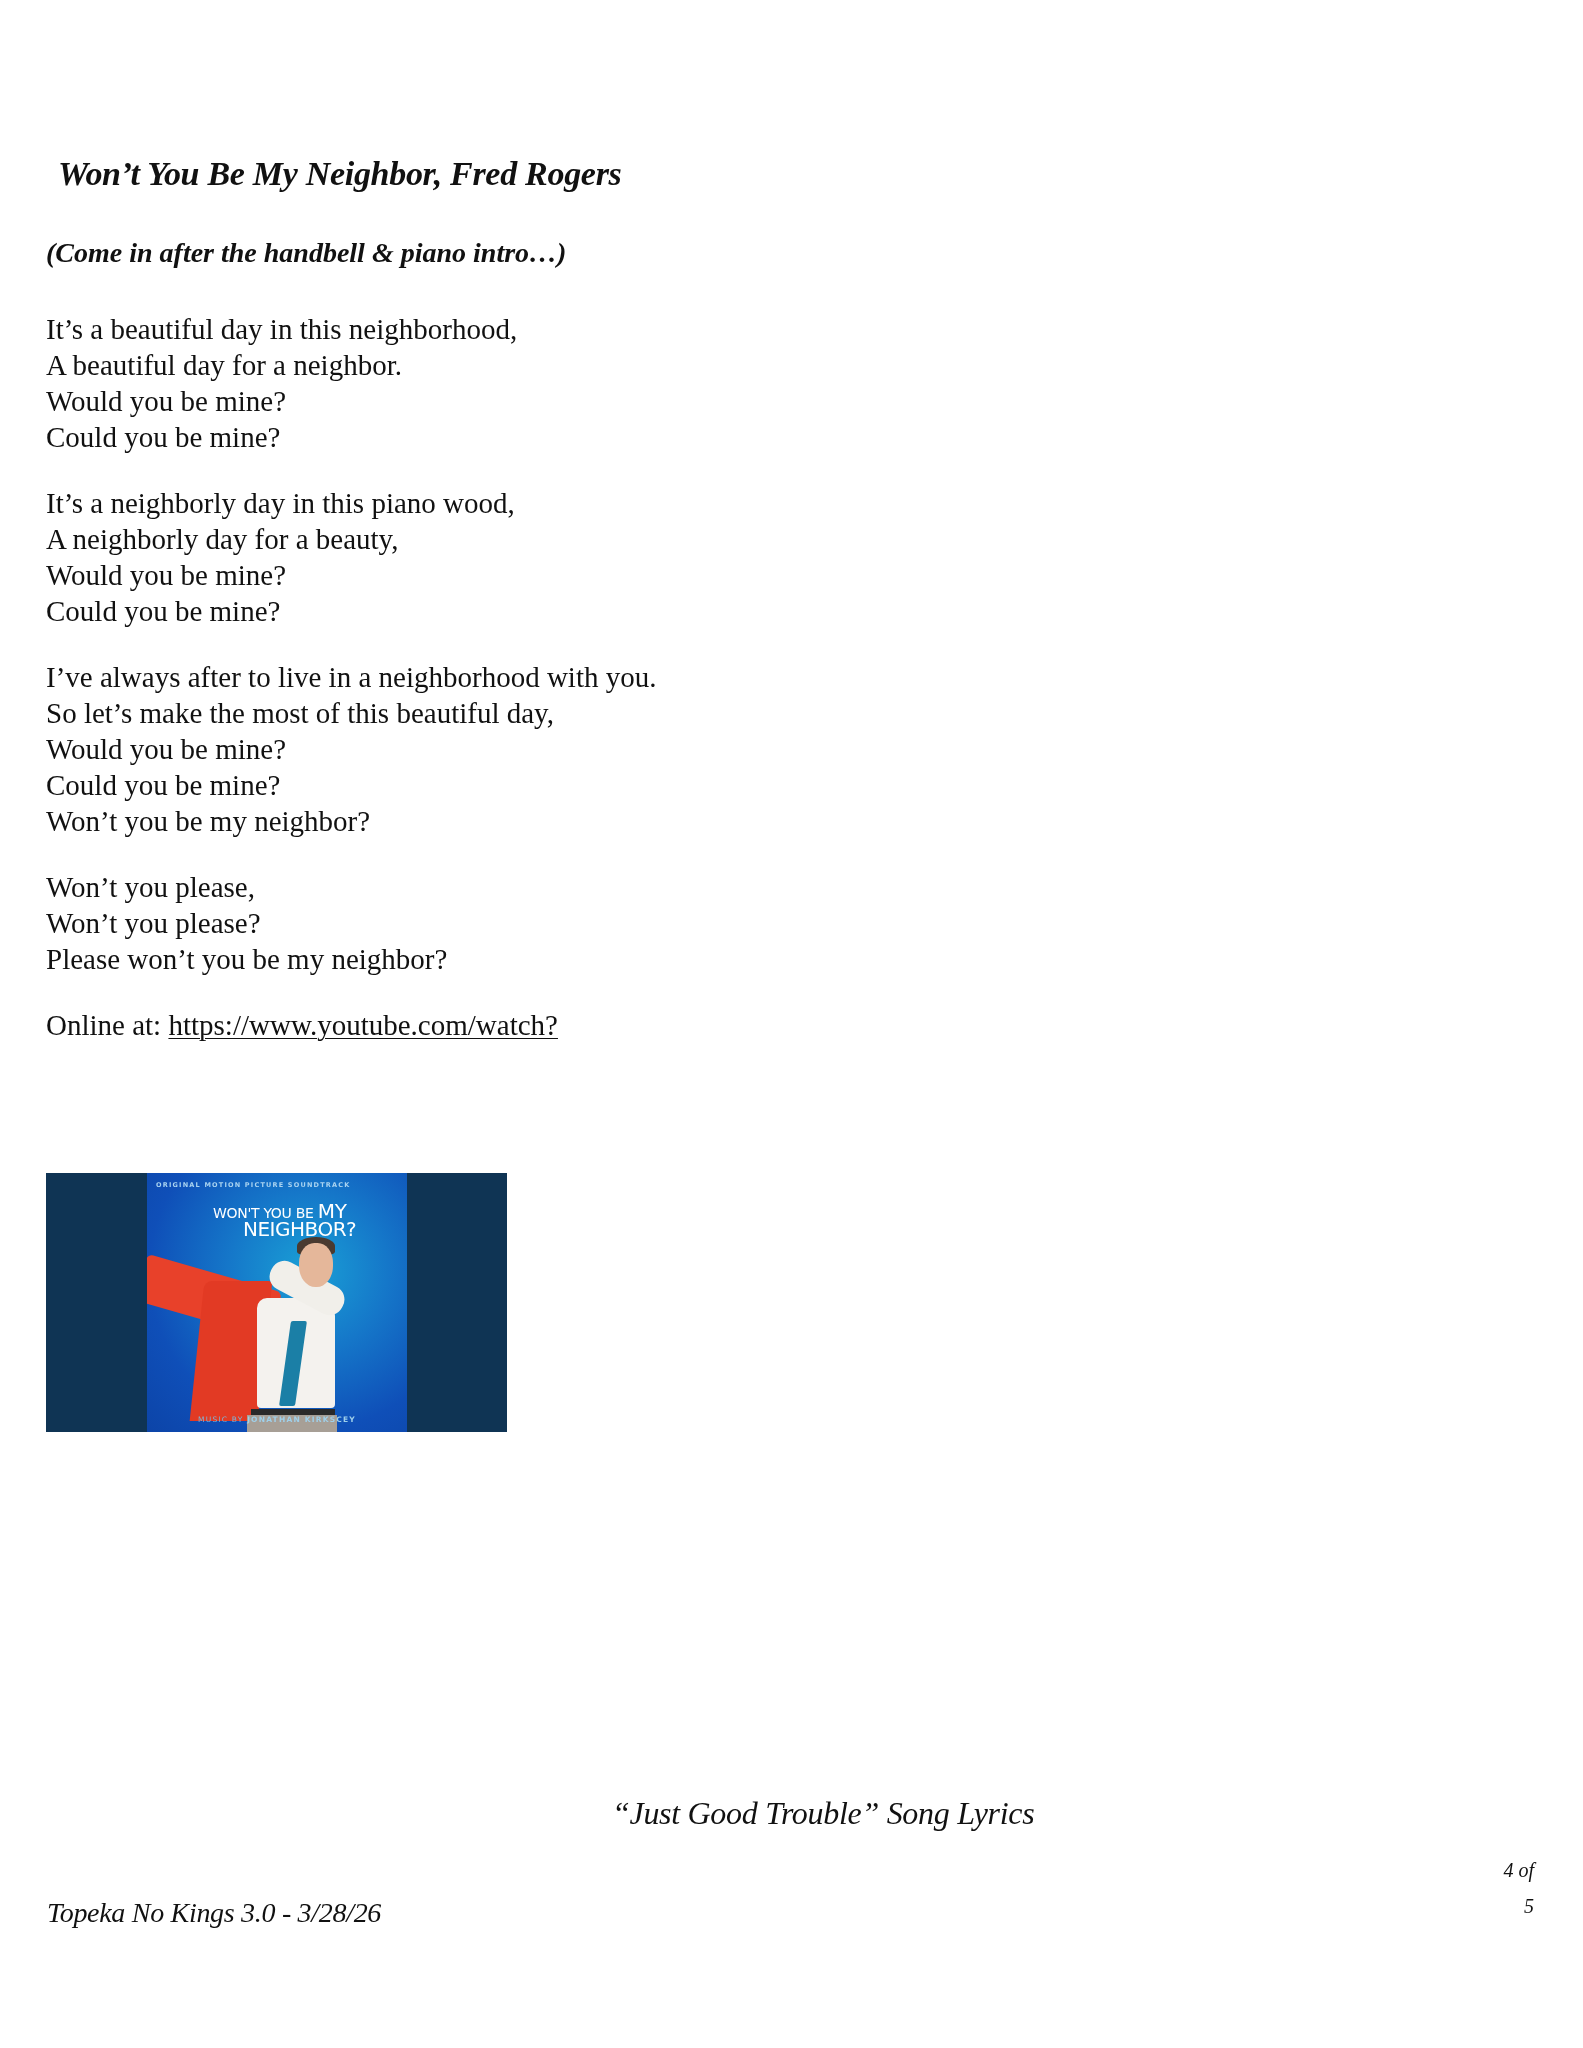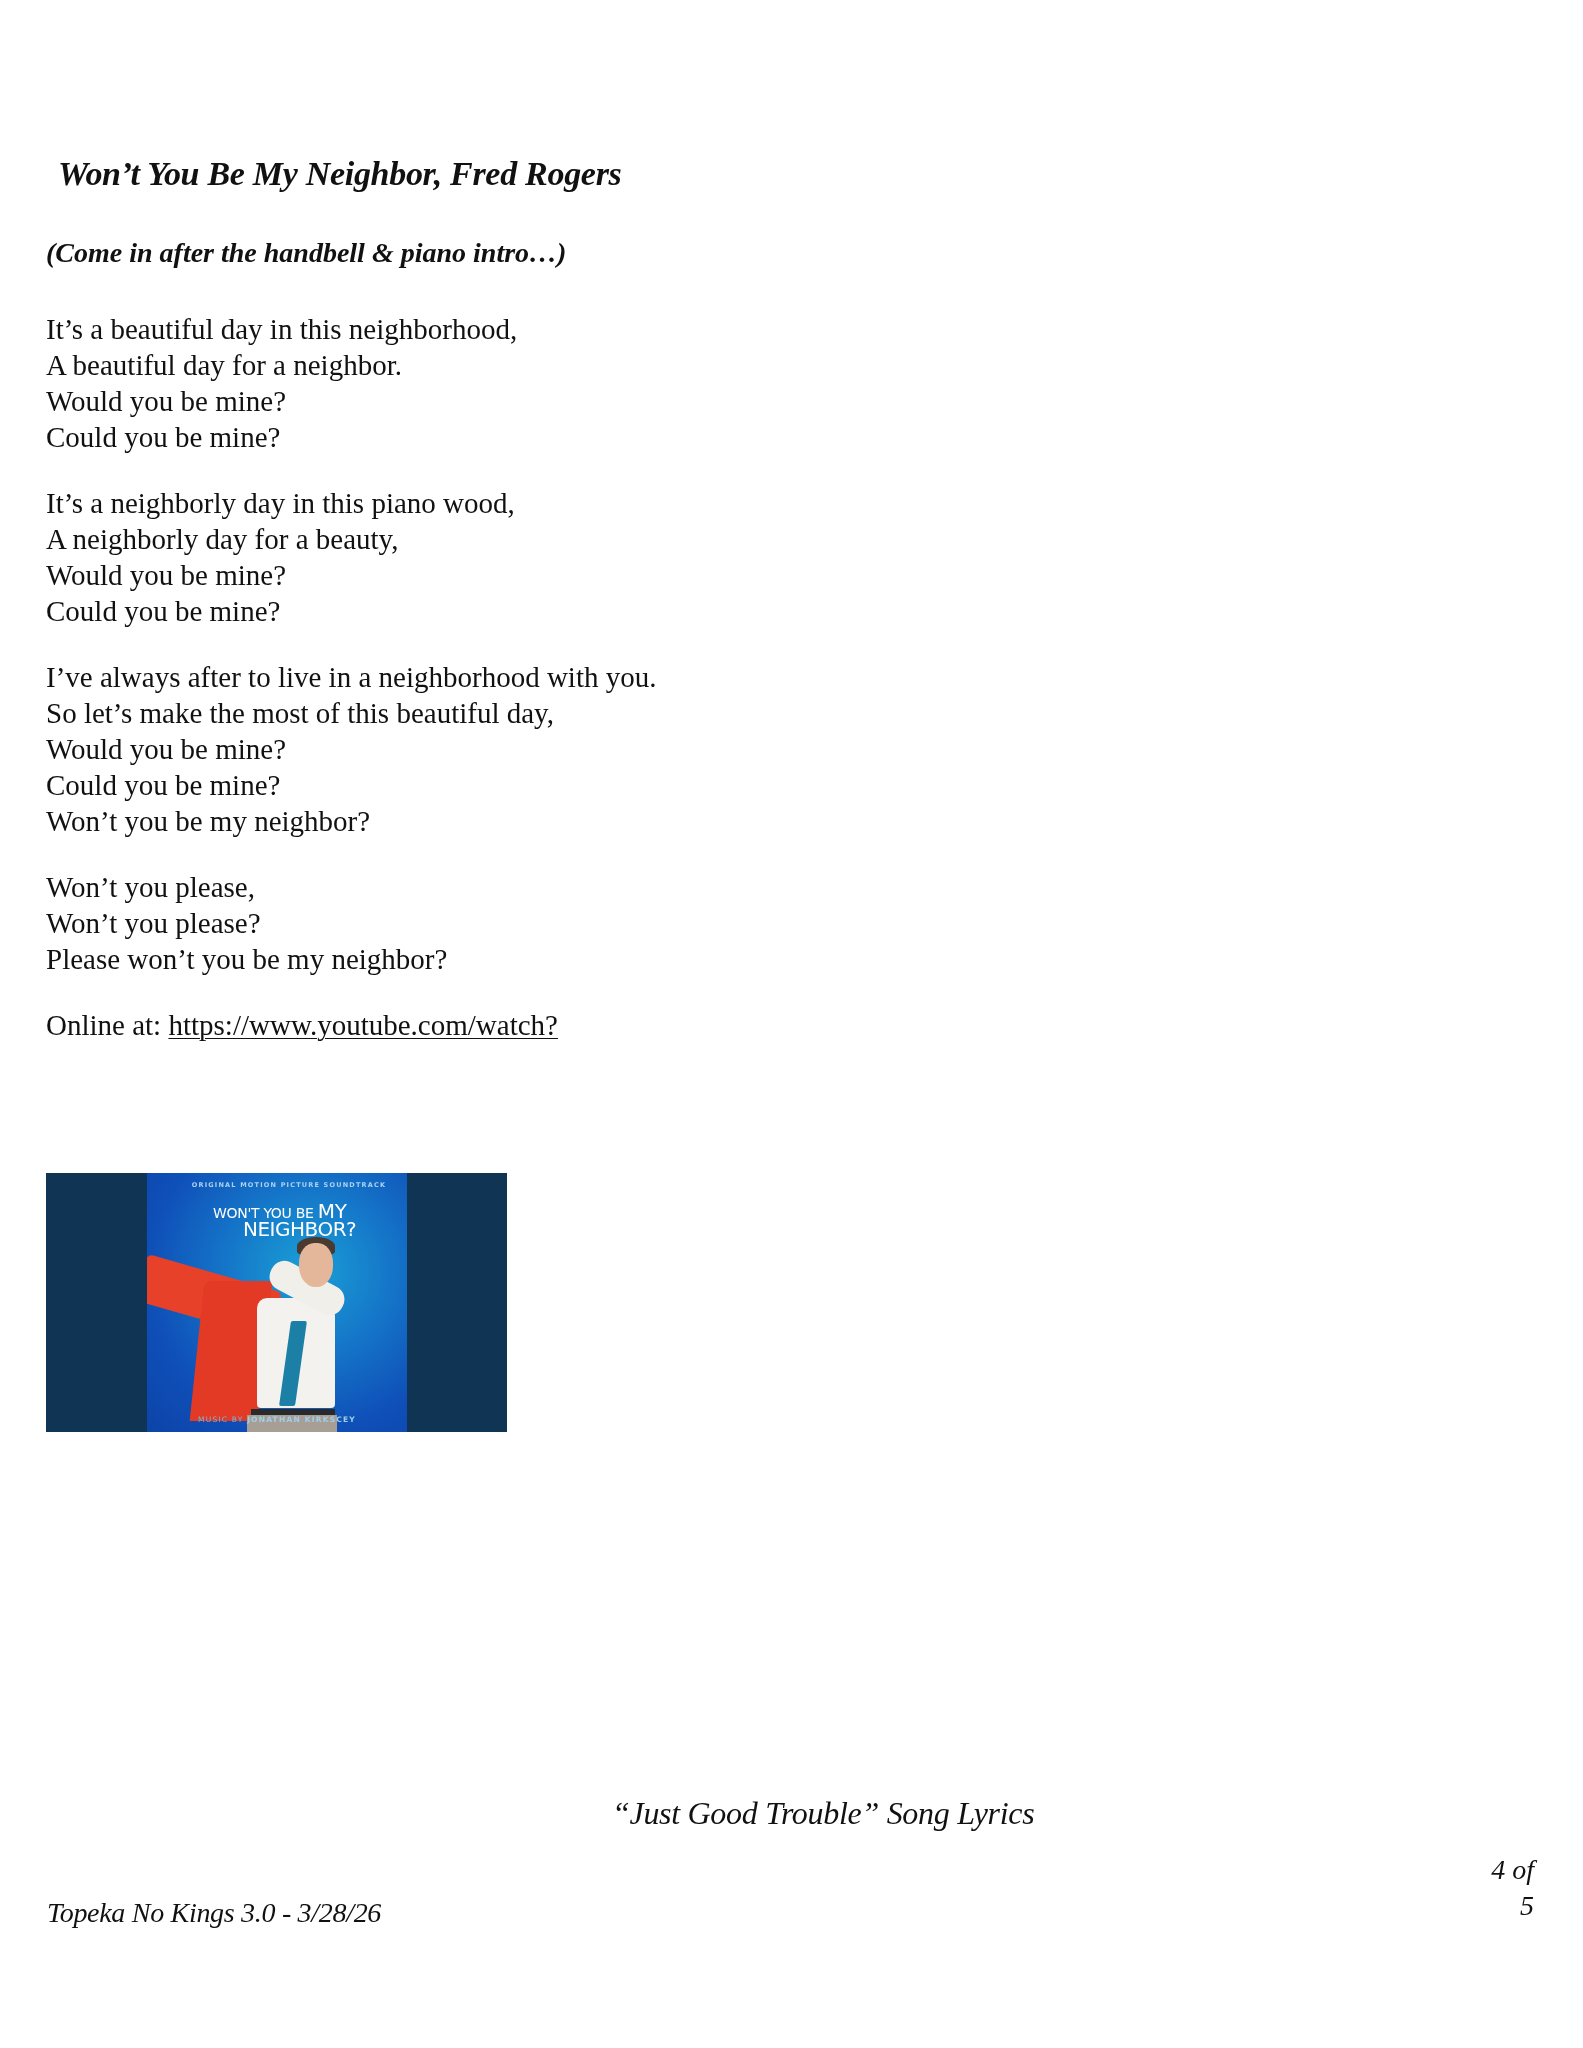--- a/index.html
+++ b/index.html
@@ -14,23 +14,23 @@
     .lyrics { position: absolute; left: 46px; top: 311px; }
     .stanza { margin: 0 0 30px 0; }
     .line { font-size: 29px; line-height: 36px; height: 36px; white-space: nowrap; }
     .online { font-size: 29px; line-height: 36px; white-space: nowrap; }
     .online a { color: #111111; text-decoration: underline; text-underline-offset: 3px; text-decoration-thickness: 1px; }
     .thumb { position: absolute; left: 46px; top: 1173px; width: 461px; height: 259px;
              background: #0f3454; overflow: hidden; }
     .cover { position: absolute; left: 101px; top: 0; width: 260px; height: 259px;
              background: radial-gradient(ellipse at 62% 38%, #1aa0d6 0%, #1577c9 35%, #0f4fb8 70%, #0c44a8 100%);
              overflow: hidden; }
-    .cover-top { position: absolute; top: 8px; left: 12px; width: 100%; text-align: center;
+    .cover-top { position: absolute; top: 8px; left: 0; width: 100%; 
                  font-family: "DejaVu Sans", sans-serif; font-size: 6.5px; letter-spacing: 1.2px;
-                 color: #a9d3f0; font-weight: bold; }
+                 color: #a9d3f0; font-weight: bold; padding-left: 9px; }
     .cover-title1 { position: absolute; top: 26px; left: 66px; font-family: "DejaVu Sans", sans-serif;
                     font-size: 14px; color: #ffffff; letter-spacing: -0.3px; white-space: nowrap; }
     .cover-title1 .big { font-size: 20px; }
     .cover-title2 { position: absolute; top: 44px; left: 96px; font-family: "DejaVu Sans", sans-serif;
                     font-size: 20px; color: #ffffff; letter-spacing: -0.5px; white-space: nowrap; }
     .cover-bottom { position: absolute; bottom: 8px; left: 0; width: 100%; text-align: center;
                     font-family: "DejaVu Sans", sans-serif; font-size: 7.5px; letter-spacing: 1.2px;
                     font-weight: bold; color: #9fd0ea; white-space: nowrap; }
     .cover-bottom .pre { color: #7fb4d6; font-weight: normal; }
     
@@ -47,21 +47,21 @@
     .head { position: absolute; left: 152px; top: 70px; width: 34px; height: 44px;
             background: #e5b79a; border-radius: 45% 45% 48% 48%; }
     .hair { position: absolute; left: 150px; top: 64px; width: 38px; height: 18px;
             background: #4a3a30; border-radius: 50% 50% 20% 20%; }
     .belt { position: absolute; left: 104px; top: 236px; width: 84px; height: 6px; background: #2a2a2a; }
     .pants { position: absolute; left: 100px; top: 242px; width: 90px; height: 20px; background: #a79f96; }
     .footer-left { position: absolute; left: 47px; top: 1896px; font-size: 28px; font-style: italic;
                    line-height: 34px; white-space: nowrap; letter-spacing: -0.3px; }
     .footer-center { position: absolute; left: 612px; top: 1796px; font-size: 32px; font-style: italic;
                      line-height: 34px; white-space: nowrap; letter-spacing: -0.3px; }
-    .page-num { position: absolute; right: 49px; top: 1852px; font-size: 28px; font-style: italic;
+    .page-num { position: absolute; right: 49px; top: 1852px; font-size: 20px; font-style: italic;
                 line-height: 36px; text-align: right; }
   </style>
 </head>
 <body>
 
 <h1 class="title">Won’t You Be My Neighbor, Fred Rogers</h1>
 <p class="subtitle">(Come in after the handbell &amp; piano intro…)</p>
 
 <div class="lyrics">
   <div class="stanza">

